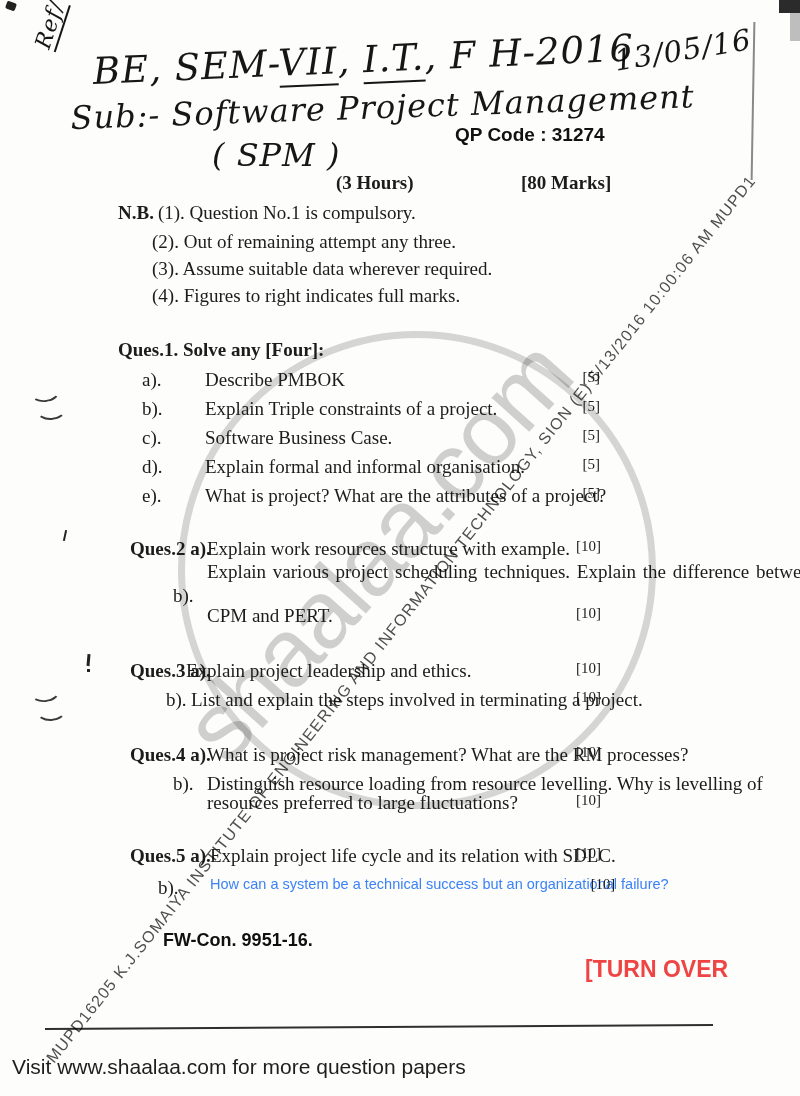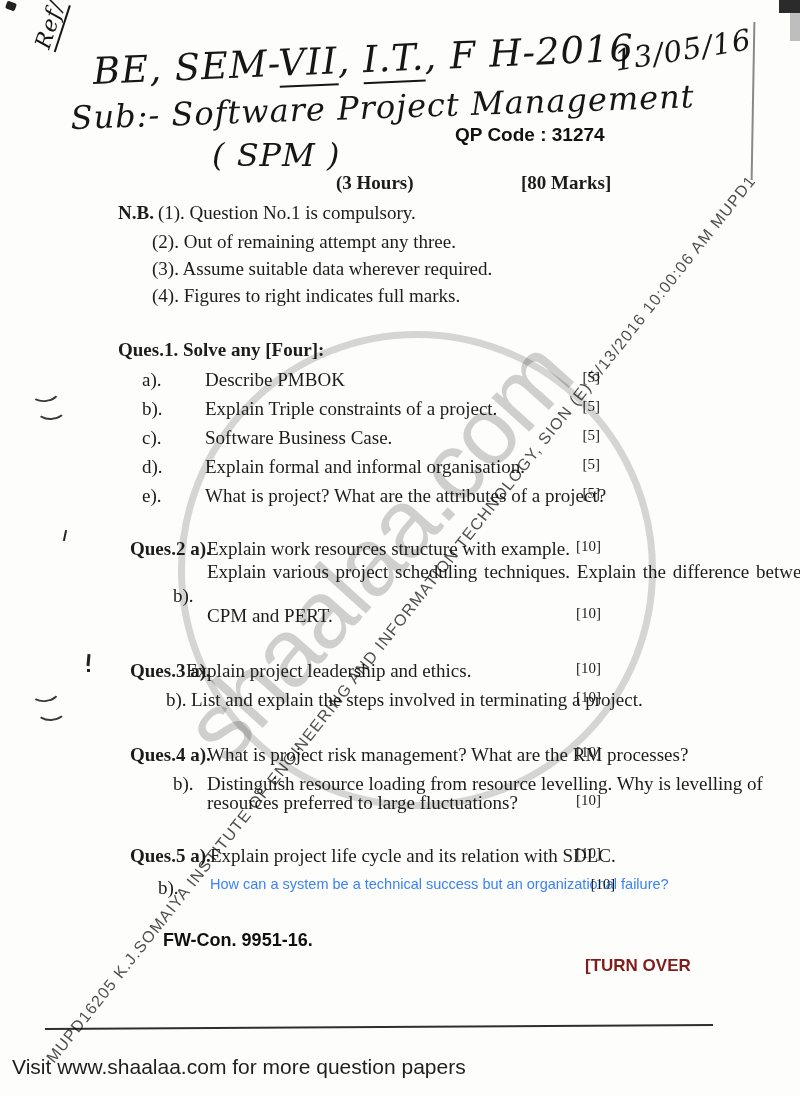--- a/index.html
+++ b/index.html
@@ -131,21 +131,21 @@
 
   <div class="abs serif b txt" style="left:130px;top:845px;">Ques.5 a).</div>
   <div class="abs serif txt" style="left:210px;top:845px;">Explain project life cycle and its relation with SDLC.</div>
   <div class="abs marks txt" style="left:555px;top:845px;width:46px;">[10]</div>
 
   <div class="abs serif txt" style="left:158px;top:877px;">b).</div>
   <div class="abs sans txt" style="left:210px;top:876px;font-size:14.5px;color:#3b82f6;">How can a system be a technical success but an organizational failure?</div>
   <div class="abs marks sans txt" style="left:583px;top:876px;width:32px;font-size:14.5px;">[10]</div>
 
   <div class="abs sans b txt" style="left:163px;top:930px;font-size:18px;color:#101010;">FW-Con. 9951-16.</div>
-  <div class="abs sans b txt" style="left:585px;top:956px;font-size:17px;color:#7f1d1d;">[TURN OVER</div>
+  <div class="abs sans b txt" style="left:585px;top:956px;font-size:23px;color:#ef4444;">[TURN OVER</div>
 
   <div class="rule"></div>
 
   <div class="abs sans txt" style="left:12px;top:1055px;font-size:21px;color:#1e1e1e;">Visit www.shaalaa.com for more question papers</div>
 
   <div class="speck" style="left:6px;top:2px;width:10px;height:8px;border-radius:2px;transform:rotate(20deg);"></div>
   <div class="speck" style="left:779px;top:0;width:21px;height:13px;background:#2b2b2b;"></div>
   <div class="speck" style="left:790px;top:13px;width:10px;height:28px;background:#8a8a8a;opacity:.55;"></div>
   <div class="speck" style="left:752px;top:22px;width:2px;height:158px;background:#6b6b6b;opacity:.8;transform:rotate(1deg);"></div>
 

